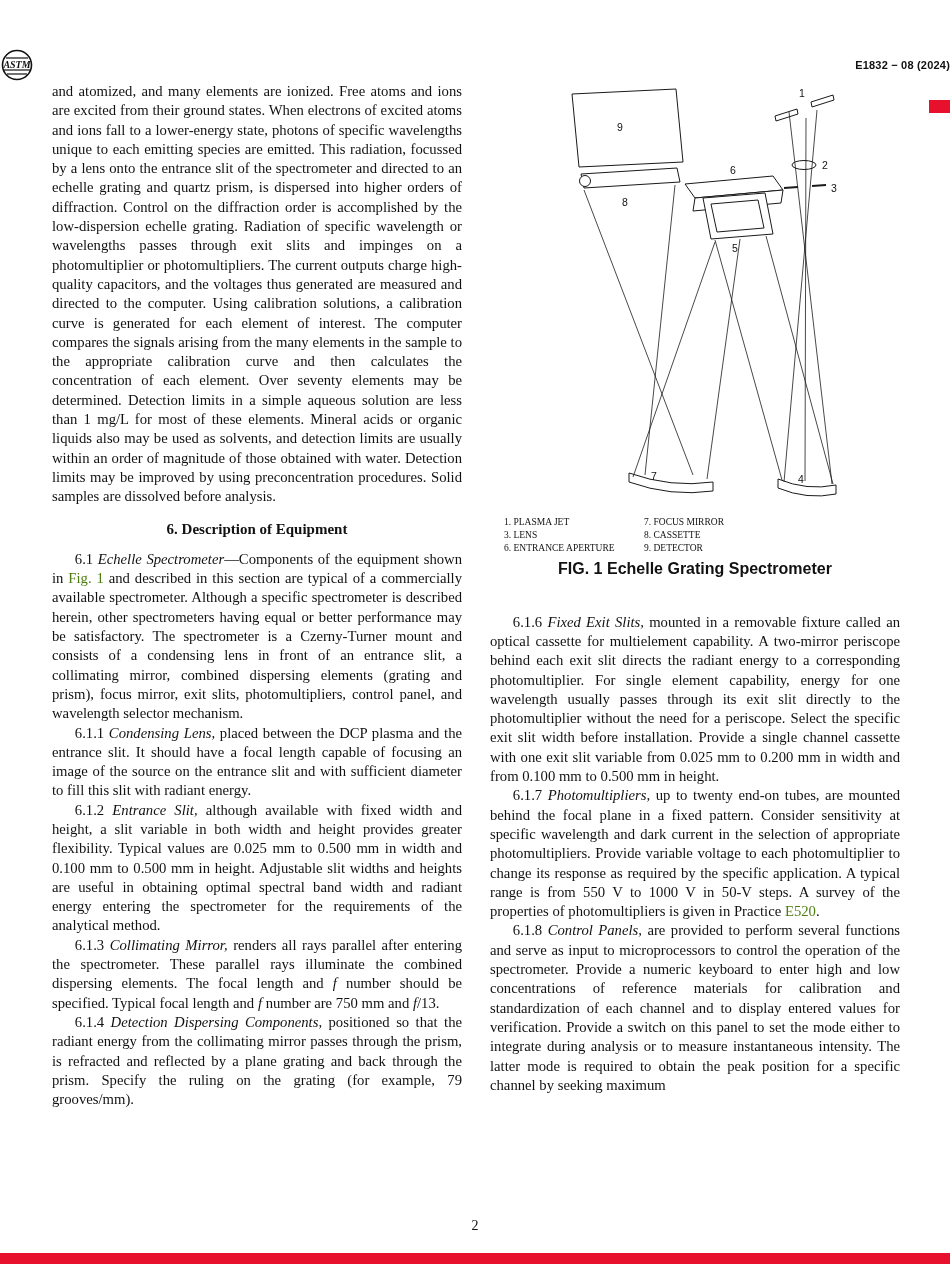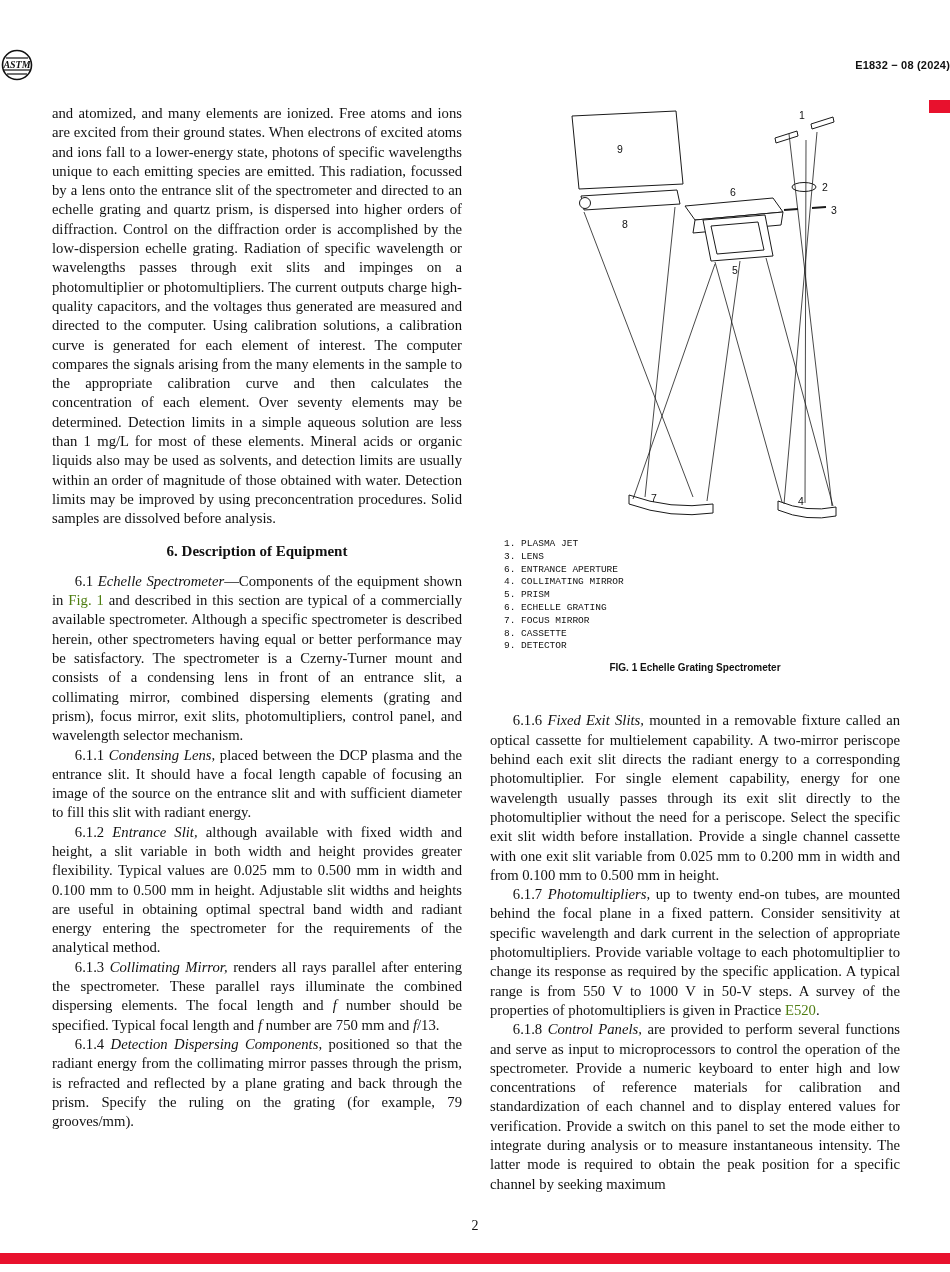--- a/index.html
+++ b/index.html
@@ -2,33 +2,33 @@
 <html><head>
 <meta charset="utf-8">
 <style>
   html,body{margin:0;padding:0;}
   body{
     width:950px;height:1272px;background:#ffffff;position:relative;overflow:hidden;
     font-family:"Liberation Serif", serif;color:#111;
   }
   .header{position:absolute;top:48px;left:0;width:100%;display:flex;justify-content:space-between;align-items:center;gap:7px;}
   .doc-code{font-family:"Liberation Sans", sans-serif;font-weight:bold;font-size:11px;letter-spacing:.2px;}
-  .content{position:absolute;top:104px;left:52px;width:848px;display:flex;gap:28px;}
+  .content{position:absolute;top:82px;left:52px;width:848px;display:flex;gap:28px;}
   .col{width:410px;text-align:justify;font-size:14.7px;line-height:19.3px;}
   p.para{margin:0;}
   p.indent{text-indent:1.55em;}
   h2.section{font-size:15px;font-weight:bold;margin:13px 0 11px;text-align:center;}
   .link{color:#4d7c0f;text-decoration:none;cursor:pointer;}
   .figure{margin:0 0 34px 0;}
   .fig-diagram{display:block;margin:4px auto 0 auto;}
-  .legend{display:flex;font-family:Liberation Mono, monospace;font-size:9.5px;line-height:12.8px;margin:10px 0 5px 14px;text-align:left;flex-direction:column;}
+  .legend{display:flex;font-family:Liberation Serif, serif;font-size:9.5px;line-height:12.8px;margin:10px 0 5px 14px;text-align:left;}
   .legend-col1{width:140px;}
   .legend-col2{width:152px;}
   .legend-col3{width:110px;}
-  .caption{text-align:center;font-family:"Liberation Sans", sans-serif;font-weight:bold;font-size:10px;margin:2px 0 9px 0;}
+  .caption{text-align:center;font-family:"Liberation Sans", sans-serif;font-weight:bold;font-size:16px;margin:2px 0 9px 0;}
   .footer-pagenum{position:absolute;top:1218px;left:0;width:100%;text-align:center;font-size:14px;}
   .bottom-red-bar{position:absolute;left:0;top:1253px;width:950px;height:11px;background:#e8112d;}
   .top-right-red{position:absolute;top:100px;right:0;width:21px;height:13px;background:#e8112d;}
 </style>
 </head>
 <body>
 
 <div class="top-right-red"></div>
 
 <div class="header">
@@ -123,25 +123,20 @@
           <text x="273" y="397">4</text>
         </g>
       </svg>
 
       <div class="legend">
         <div class="legend-col1">
           <div>1. PLASMA JET</div>
           <div>3. LENS</div>
           <div>6. ENTRANCE APERTURE</div>
         </div>
-        <div class="legend-col2">
-          <div>4. COLLIMATING MIRROR</div>
-          <div>5. PRISM</div>
-          <div>6. ECHELLE GRATING</div>
-        </div>
         <div class="legend-col3">
           <div>7. FOCUS MIRROR</div>
           <div>8. CASSETTE</div>
           <div>9. DETECTOR</div>
         </div>
       </div>
 
       <div class="caption">FIG. 1  Echelle Grating Spectrometer</div>
     </div>
 

